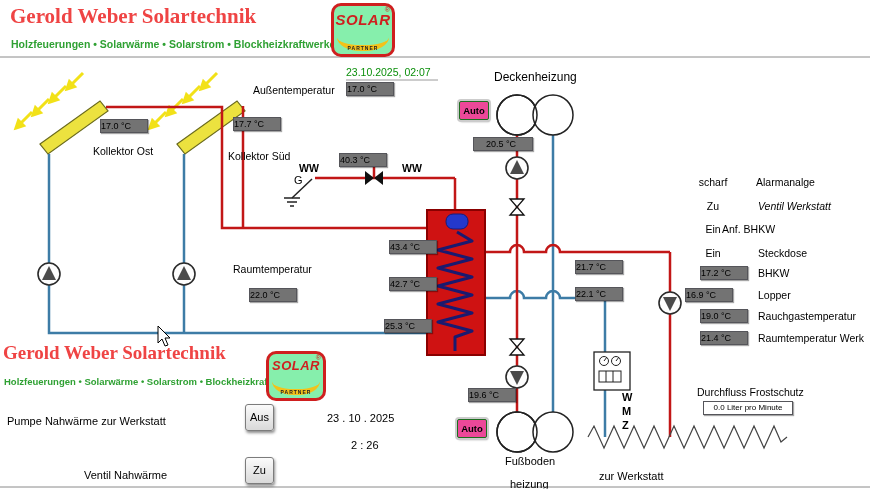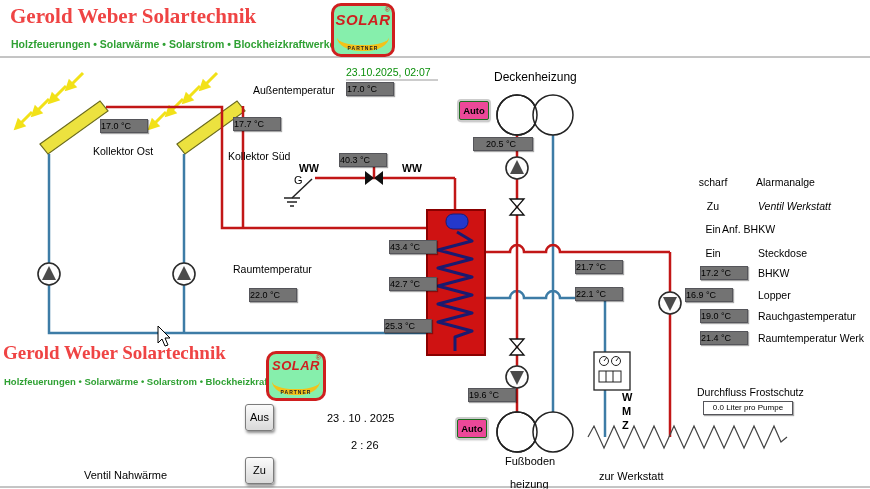--- a/index.html
+++ b/index.html
@@ -212,21 +212,21 @@
   <div class="tempbox" style="left:700px;top:266px;">17.2 °C</div>
   <div class="lbl" style="left:758px;top:267px;">BHKW</div>
   <div class="tempbox" style="left:685px;top:288px;">16.9 °C</div>
   <div class="lbl" style="left:758px;top:289px;">Lopper</div>
   <div class="tempbox" style="left:700px;top:309px;">19.0 °C</div>
   <div class="lbl" style="left:758px;top:310px;">Rauchgastemperatur</div>
   <div class="tempbox" style="left:700px;top:331px;">21.4 °C</div>
   <div class="lbl" style="left:758px;top:332px;">Raumtemperatur Werk</div>
 
   <div class="lbl" style="left:697px;top:386px;">Durchfluss Frostschutz</div>
-  <div class="flowbox" style="left:703px;top:401px;">0.0 Liter pro Pumpe</div>
+  <div class="flowbox" style="left:703px;top:401px;">0.0 Liter pro Minute</div>
 
   <div class="wmzletter" style="left:622px;top:391px;">W</div>
   <div class="wmzletter" style="left:622px;top:405px;">M</div>
   <div class="wmzletter" style="left:622px;top:419px;">Z</div>
 
   <div class="lbl11" style="left:599px;top:455px;margin-top:43px;">Fernwärme von/</div>
   <div class="lbl11" style="left:599px;top:470px;">zur Werkstatt</div>
 
   <div class="lbl11" style="left:505px;top:455px;">Fußboden</div>
   <div class="lbl11" style="left:510px;top:470px;margin-top:8px;">heizung</div>
@@ -235,20 +235,21 @@
 
   <div class="title" style="left:3px;top:342px;font-size:19px;">Gerold Weber Solartechnik</div>
   <div class="subtitle" style="left:4px;top:376px;font-size:9.5px;">Holzfeuerungen • Solarwärme • Solarstrom • Blockheizkraftwerke</div>
   <div class="logo sm" style="left:266px;top:351px;width:54px;height:44px;">
     <div class="solar">SOLAR</div>
     <div class="swoosh"></div>
     <div class="partner">PARTNER</div>
     <div class="reg">®</div>
   </div>
 
+  <div class="lbl11" style="left:7px;top:415px;">Pumpe Nahwärme zur Werkstatt</div>
   <div class="graybtn" style="left:245px;top:404px;">Aus</div>
 
   <div class="lbl11" style="left:327px;top:412px;">23 . 10 . 2025</div>
   <div class="lbl11" style="left:351px;top:439px;">2 : 26</div>
 
   <div class="lbl11" style="left:84px;top:469px;">Ventil Nahwärme</div>
   <div class="graybtn" style="left:245px;top:457px;">Zu</div>
 
 </div>
 

